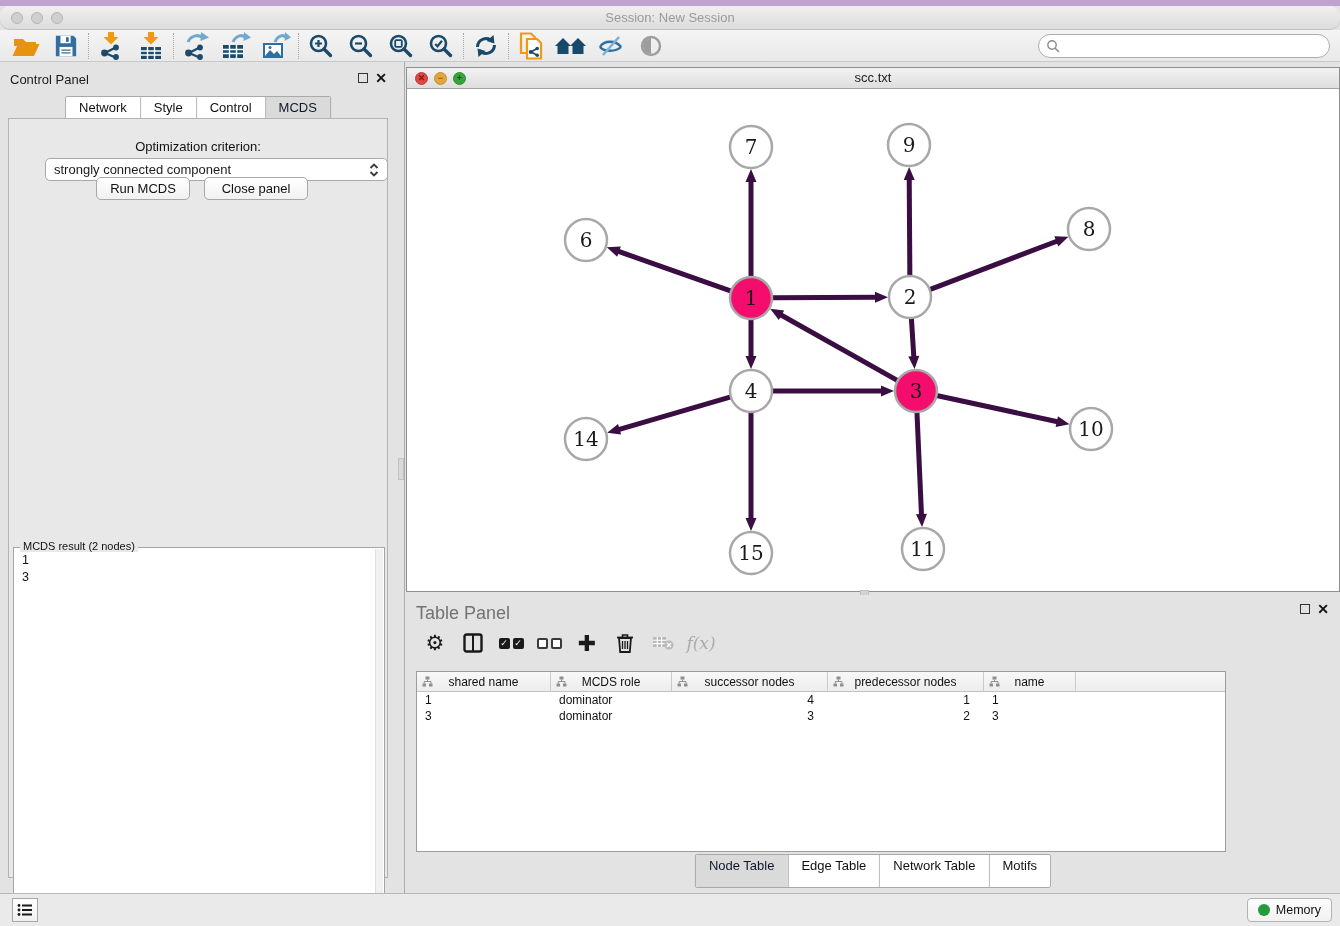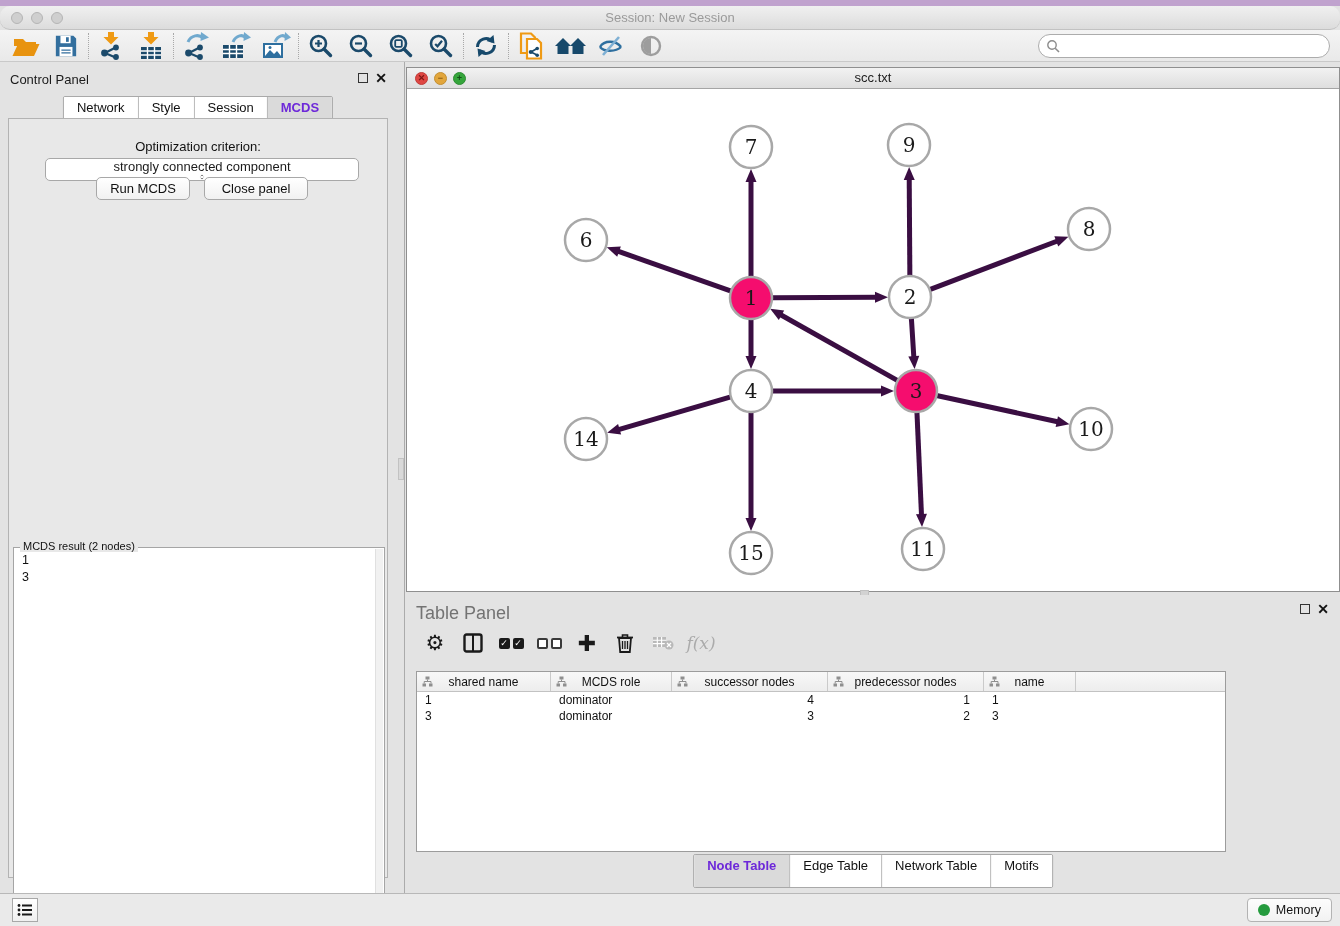--- a/index.html
+++ b/index.html
@@ -55,30 +55,30 @@
   .panel-float { position:absolute; top:11px; width:10px; height:10px;
                  border:1.5px solid #333; background:transparent; }
   .panel-close { position:absolute; top:8px; font-weight:bold; font-size:14px; color:#111; }
   #cp-float { right:28px; } #cp-close { right:9px; }
 
   .tabgroup { display:inline-flex; border:1px solid #A9A9A9; border-radius:2px;
               overflow:hidden; background:#fff; height:34px; }
   .tab { padding:0 13px; line-height:21px; font-size:13px; background:#fff;
          color:#111; border-left:1px solid #B9B9B9; cursor:default; }
   .tab:first-child { border-left:none; }
-  .tab.active { background:#DADADA; color:#6d28d9;font-weight:bold; }
+  .tab.active { background:#DADADA; color:#0f172a; }
   #cp-tabs { position:absolute; left:50%; transform:translateX(-50%); top:34px; }
 
   #cp-body { position:absolute; left:8px; top:56px; width:380px; height:760px;
              background:#E8E8E8; border:1px solid #B3B3B3; }
   #opt-label { position:absolute; left:0; top:20px; width:100%; text-align:center;
                font-size:13px; color:#111; }
-  #criterion-select { position:absolute; left:36px; top:39px; width:314px; height:23px;
+  #criterion-select { position:absolute; left:36px; top:39px; width:343px; height:23px;
     background:#fff; border:1px solid #A8A8A8; border-radius:5px;
-    display:flex; align-items:center; padding:0 8px; font-size:13px;flex-direction:column; }
+    display:flex; align-items:center; padding:0 8px; font-size:13px; }
   #criterion-select .sel-label { flex:1; }
   .btn { position:absolute; top:58px; height:23px; background:linear-gradient(#fff,#F1F1F1);
          border:1px solid #A8A8A8; border-radius:5px; font-size:13px;
          display:flex; align-items:center; justify-content:center; color:#111; }
   #run-btn { left:87px; width:94px; }
   #closep-btn { left:195px; width:104px; }
 
   #result-fieldset { position:absolute; left:4px; top:428px; width:372px; height:382px;
     border:1px solid #A5A5A5; background:#fff; }
   #result-legend { position:absolute; left:6px; top:-8px; background:#E8E8E8;
@@ -312,21 +312,21 @@
 
 <div id="control-panel" class="abs">
   <div id="cp-header">
     <span id="cp-title">Control Panel</span>
     <span id="cp-float" class="panel-float"></span>
     <span id="cp-close" class="panel-close">✕</span>
   </div>
   <div id="cp-tabs" class="tabgroup">
       <span class="tab">Network</span>
       <span class="tab">Style</span>
-      <span class="tab">Session</span>
+      <span class="tab">Control</span>
       <span class="tab active">MCDS</span>
     </div>
   <div id="cp-body">
     <div id="opt-label">Optimization criterion:</div>
     <div id="criterion-select">
       <span class="sel-label">strongly connected component</span>
       <svg width="10" height="16" viewBox="0 0 10 16">
         <path d="M1.5 6 L5 2.5 L8.5 6" stroke="#3a3a3a" stroke-width="1.8" fill="none"></path>
         <path d="M1.5 10 L5 13.5 L8.5 10" stroke="#3a3a3a" stroke-width="1.8" fill="none"></path>
       </svg>

